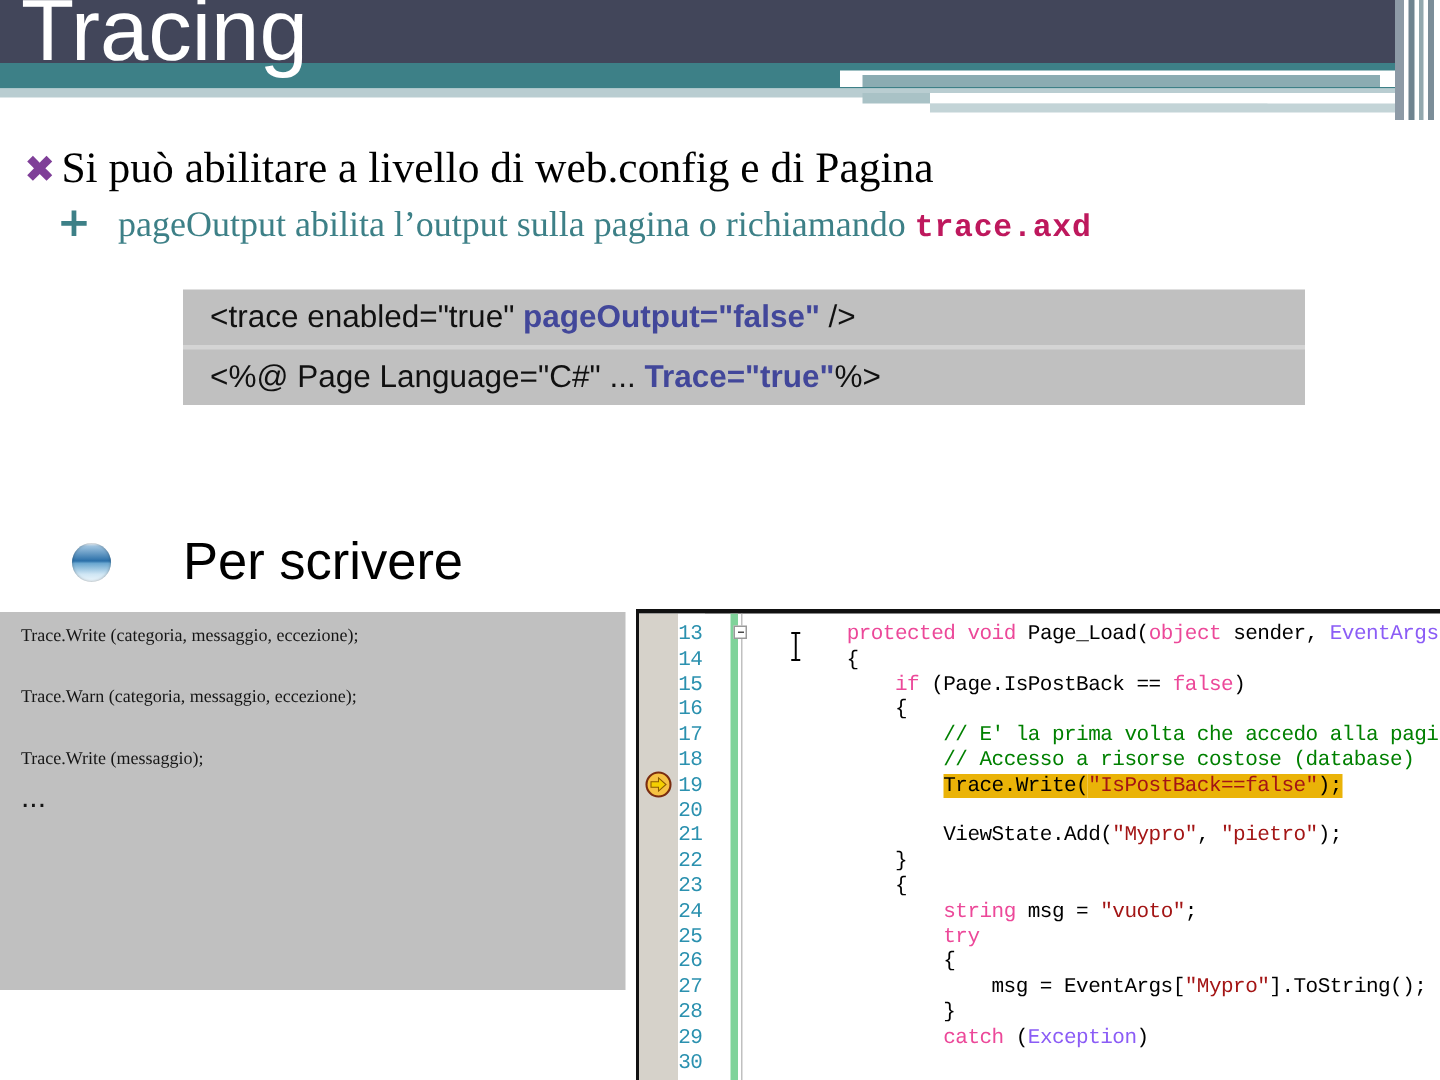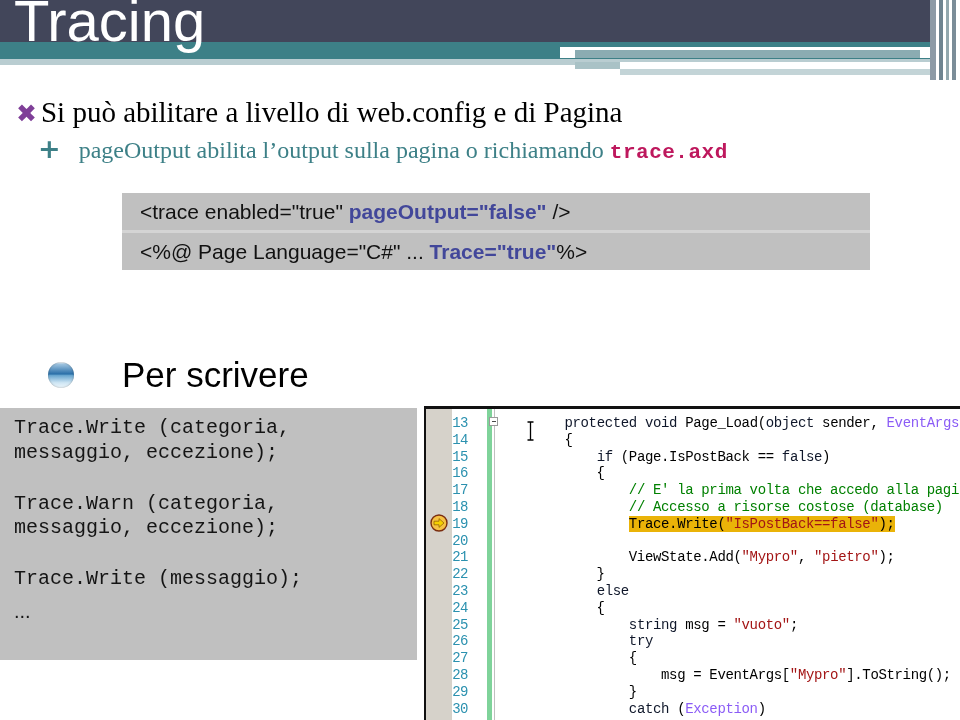--- a/index.html
+++ b/index.html
@@ -200,22 +200,22 @@
   #methods-panel {
     position: absolute;
     left: 0; top: 408px;
     width: 417px;
     height: 252px;
     background: #c0c0c0;
     padding: 8px 14px 0 14px;
     box-sizing: border-box;
   }
   .method-item {
-    font-family: Liberation Mono, monospace;
-    font-size: 20px;
+    font-family: Liberation Serif, serif;
+    font-size: 12px;
     color: #151515;
     line-height: 1.24;
     margin-bottom: 26px;
   }
   .method-item:last-child { margin-bottom: 0; }
   .ellipsis-line {
     font-family: "Liberation Sans", sans-serif;
     font-size: 20px;
     color: #151515;
     margin-top: -18px;
@@ -297,21 +297,21 @@
   }
   .eline {
     font-family: "Liberation Mono", monospace;
     font-size: 14px;
     height: 16.8px;
     line-height: 16.8px;
     white-space: pre;
     color: #000000;
     letter-spacing: -0.35px;
   }
-  .kw { color: #0f172a; }
+  .kw { color: #ec4899; }
   .type { color: #8b5cf6; }
   .str { color: #a31515; }
   .cmt { color: #008000; }
   .hl-yellow { background: #eab308; }
   .text-caret {
     position: absolute;
     left: 101px; top: 12px;
     width: 7px; height: 20px;
   }
 </style>
@@ -407,21 +407,20 @@
       <div class="eline"><span>        </span><span class="kw">protected</span><span> </span><span class="kw">void</span><span> Page_Load(</span><span class="kw">object</span><span> sender, </span><span class="type">EventArgs</span><span> e)</span></div>
       <div class="eline"><span>        {</span></div>
       <div class="eline"><span>            </span><span class="kw">if</span><span> (Page.IsPostBack == </span><span class="kw">false</span><span>)</span></div>
       <div class="eline"><span>            {</span></div>
       <div class="eline"><span>                </span><span class="cmt">// E' la prima volta che accedo alla pagina</span></div>
       <div class="eline"><span>                </span><span class="cmt">// Accesso a risorse costose (database)</span></div>
       <div class="eline"><span>                </span><span class="hl-yellow">Trace.Write(</span><span class="str hl-yellow">"IsPostBack==false"</span><span class="hl-yellow">);</span></div>
       <div class="eline"><span></span></div>
       <div class="eline"><span>                ViewState.Add(</span><span class="str">"Mypro"</span><span>, </span><span class="str">"pietro"</span><span>);</span></div>
       <div class="eline"><span>            }</span></div>
-      <div class="eline"><span>            </span><span class="kw">else</span></div>
       <div class="eline"><span>            {</span></div>
       <div class="eline"><span>                </span><span class="kw">string</span><span> msg = </span><span class="str">"vuoto"</span><span>;</span></div>
       <div class="eline"><span>                </span><span class="kw">try</span></div>
       <div class="eline"><span>                {</span></div>
       <div class="eline"><span>                    msg = EventArgs[</span><span class="str">"Mypro"</span><span>].ToString();</span></div>
       <div class="eline"><span>                }</span></div>
       <div class="eline"><span>                </span><span class="kw">catch</span><span> (</span><span class="type">Exception</span><span>)</span></div>
     </div>
   <div class="text-caret">
     <svg width="7" height="20" viewBox="0 0 7 20">

